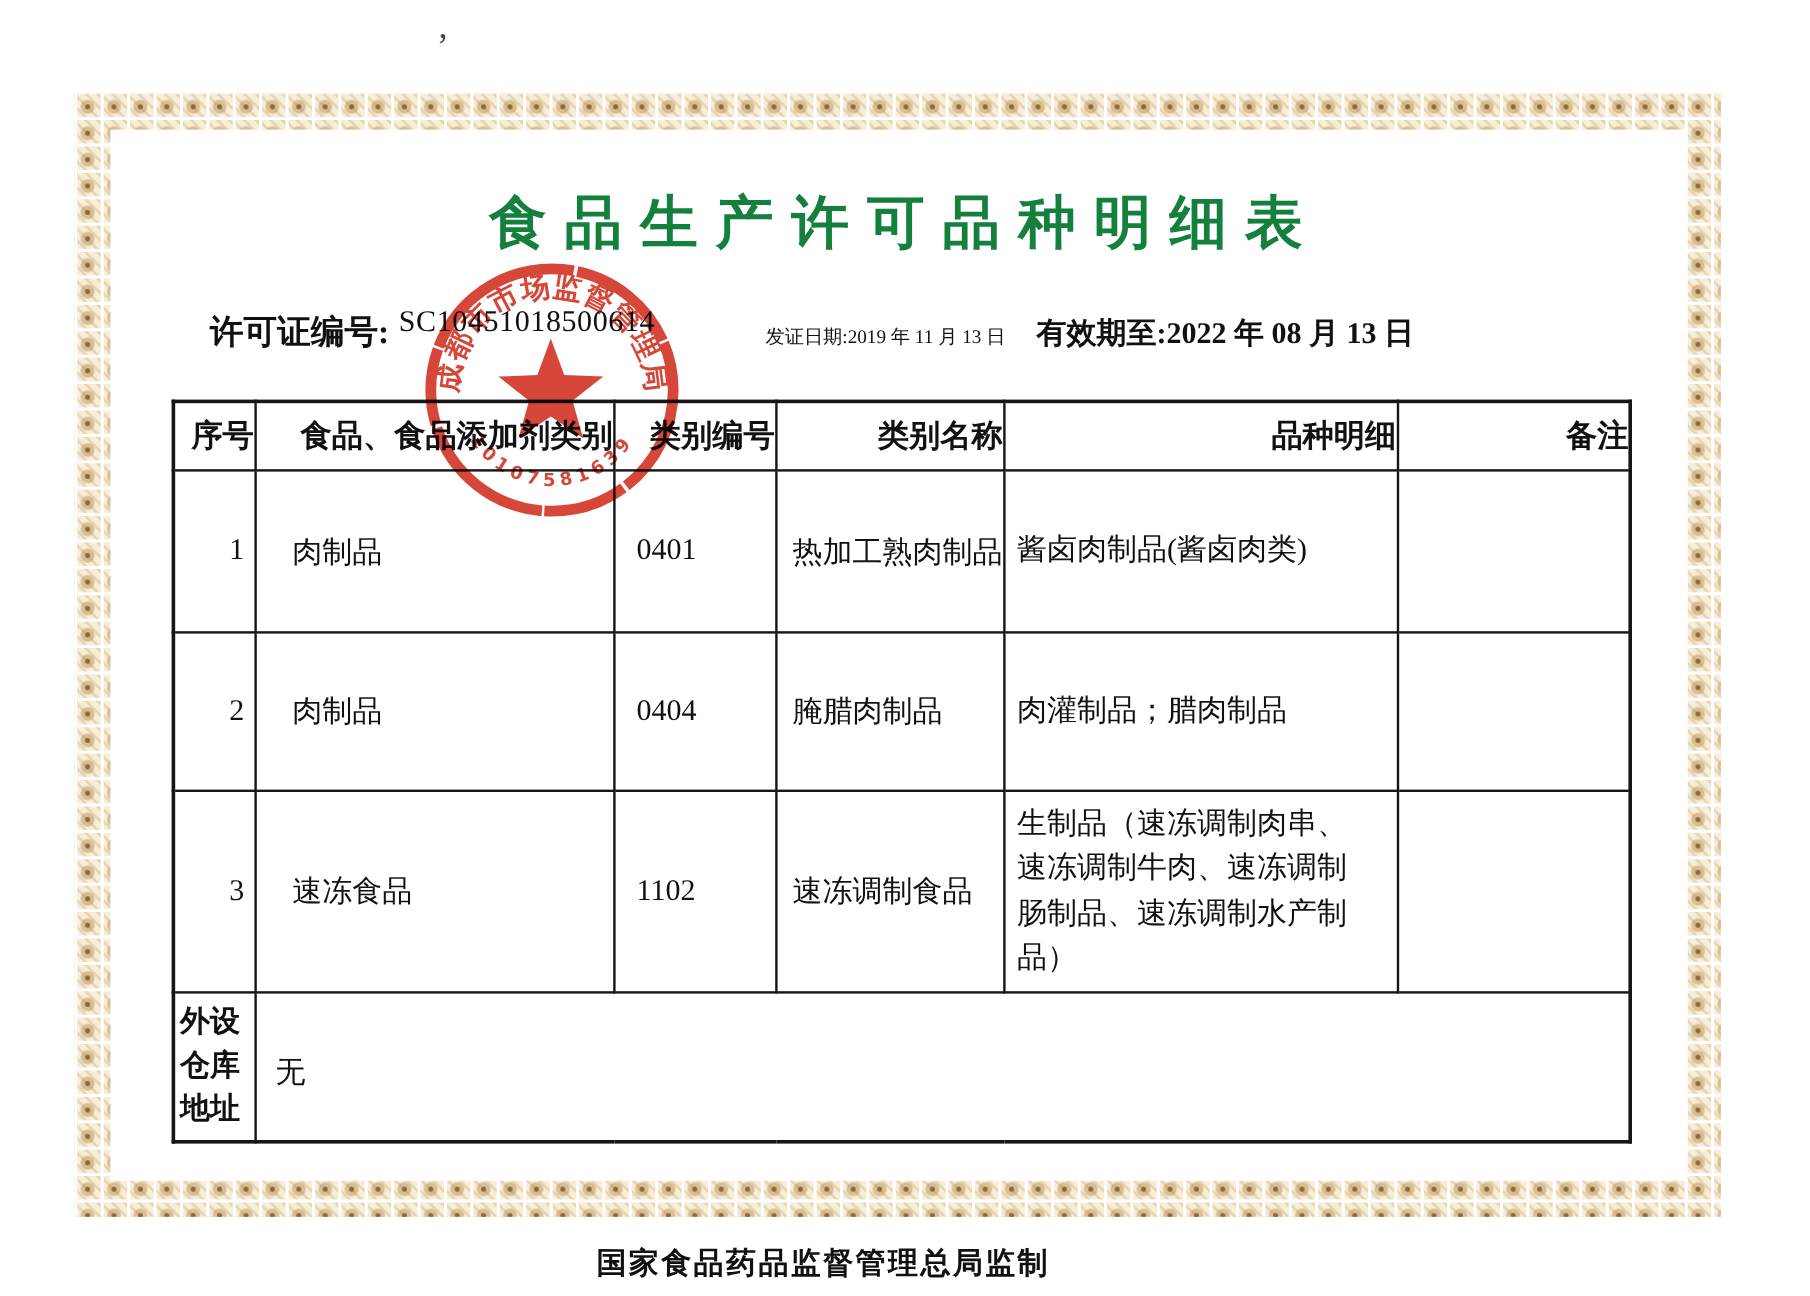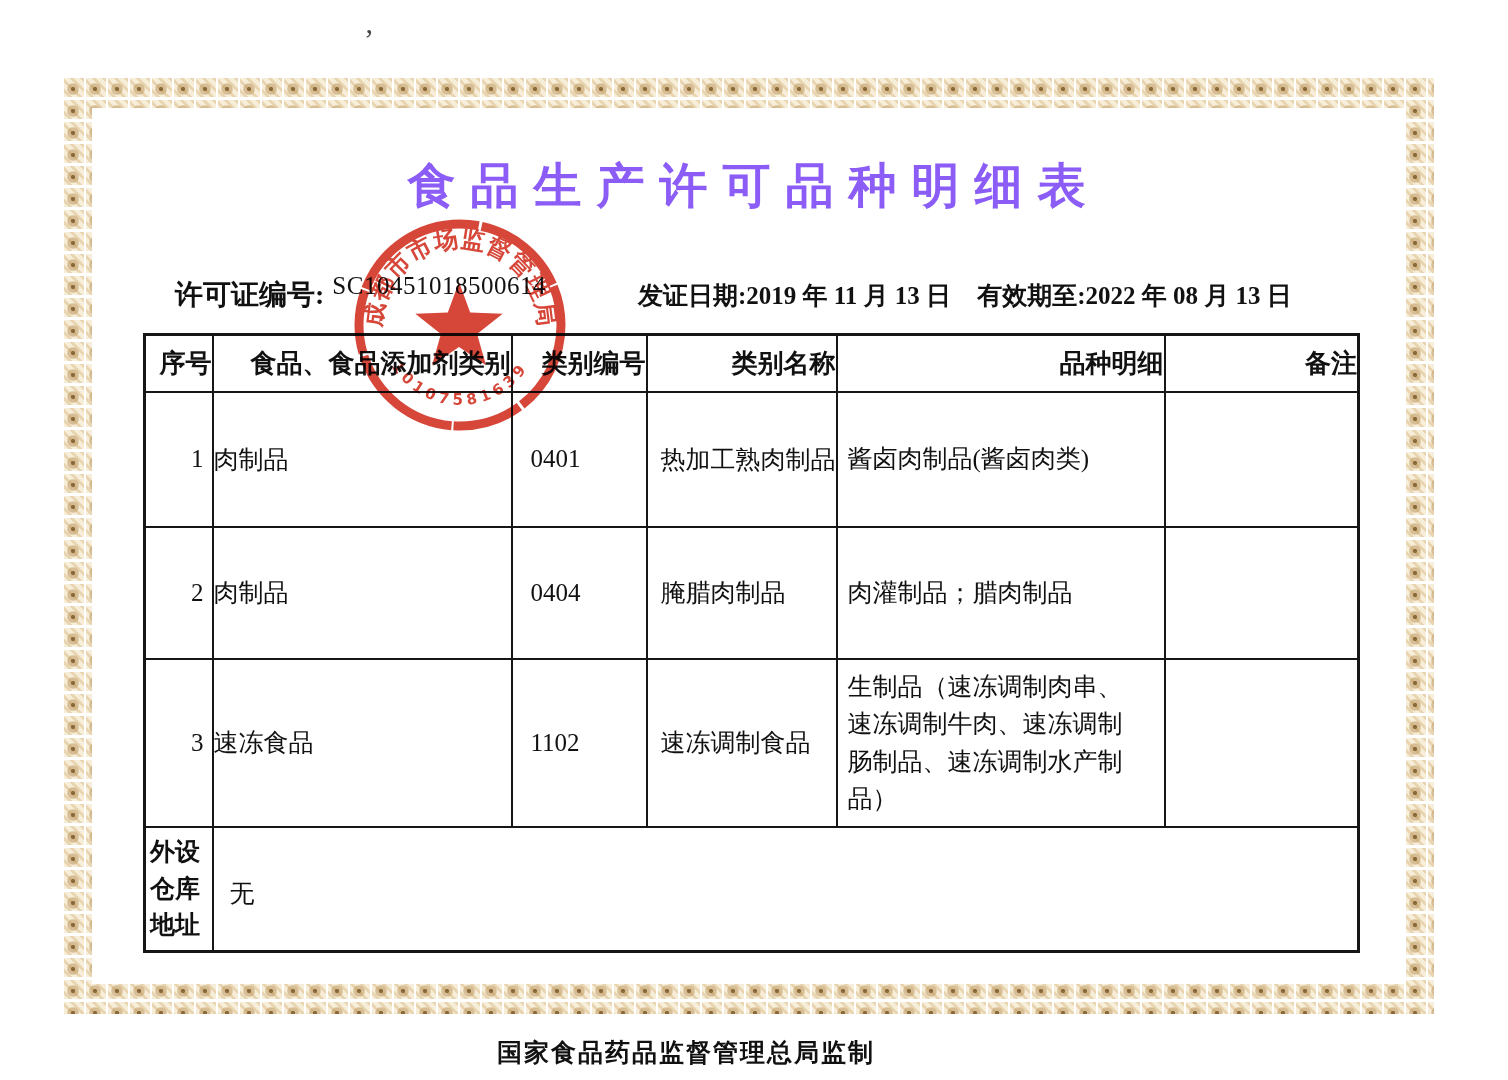--- a/index.html
+++ b/index.html
@@ -26,46 +26,46 @@
   .frame-inner {
     position:absolute; left:30px; top:30px; right:30px; bottom:30px;
     background:#ffffff;
   }
   .stray-mark {
     position:absolute; left:364px; top:22px; font-size:30px; color:#444;
   }
   .doc-title {
     position:absolute; left:144px; top:154px; width:1220px;
     text-align:center; font-size:48px; font-weight:bold;
-    letter-spacing:15px; color:#8b5cf6; white-space:nowrap;
+    letter-spacing:15px; color:#15803d; white-space:nowrap;
   }
   .license-line {
-    position:absolute; left:175px; top:276px; display:flex; align-items:baseline;
+    position:absolute; left:175px; top:258px; display:flex; align-items:baseline;
     white-space:nowrap;
   }
   .license-label { font-size:28px; font-weight:bold; }
   .license-number { font-size:25px; margin-left:8px; transform:translateY(-10px); letter-spacing:0.5px; }
-  .issue-date { font-size:25px; font-weight:bold; margin-left:92px; }
+  .issue-date { font-size:16px; font-weight:normal; margin-left:92px; }
   .valid-until { font-size:25px; font-weight:bold; margin-left:26px; }
 
   table.license-table {
     position:absolute; left:143px; top:333px;
     width:1214px; table-layout:fixed; border-collapse:collapse;
     background:transparent;
   }
   table.license-table, table.license-table td, table.license-table th {
     border:2px solid #161616;
   }
   table.license-table { border-width:3px; }
   table.license-table th {
     font-size:26px; font-weight:bold; text-align:right; vertical-align:middle;
   }
   table.license-table td { font-size:25px; vertical-align:middle; }
   td.col-no   { text-align:right; padding-right:8px; }
-  td.col-cat  { padding-left:0; }
+  td.col-cat  { padding-left:30px; }
   td.col-code { padding-left:18px; }
   td.col-name { padding-left:13px;margin-left:40px; }
   td.col-det  { padding:8px 17px 8px 10px; line-height:1.5; }
   td.col-rem  { }
   td.wh-label {
     font-size:27px; font-weight:bold; text-align:left;
     line-height:1.45; vertical-align:middle; padding:6px 4px;
   }
   td.wh-value { vertical-align:top; padding:10px 0 0 16px; }
 

